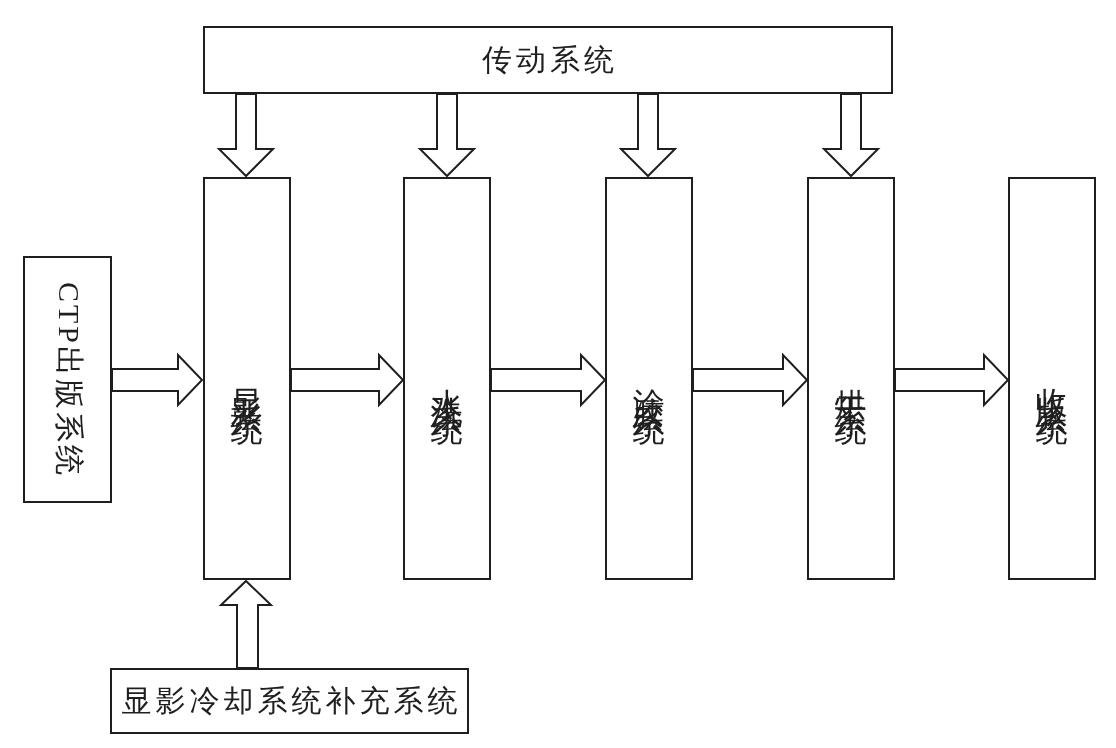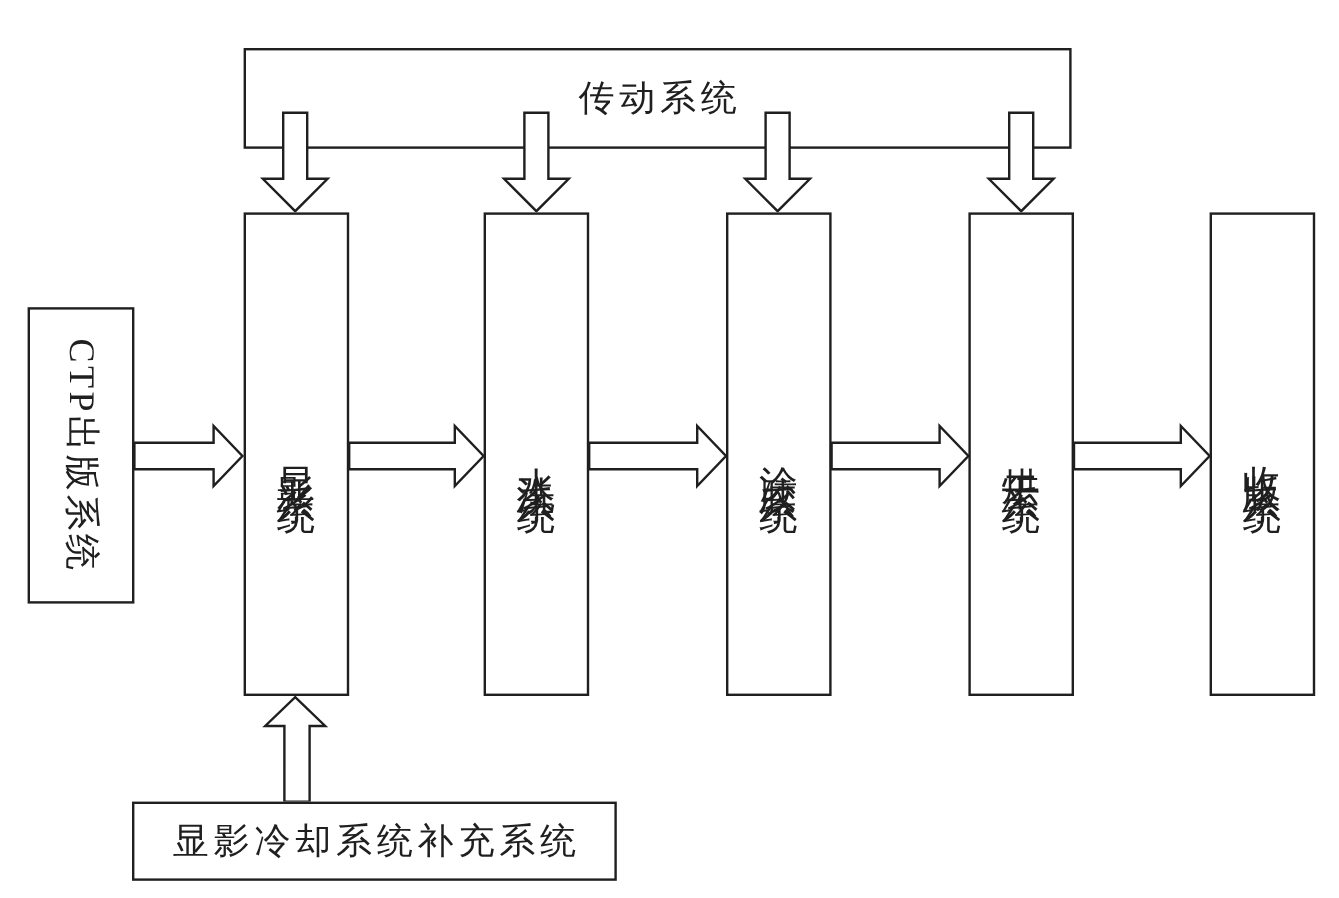--- a/index.html
+++ b/index.html
@@ -37,29 +37,29 @@
   .rotlabel {
     position: absolute;
     left: 50%;
     top: 50%;
     transform: translate(-50%, -50%) rotate(90deg);
     font-size: 30px;
     letter-spacing: 3px;
     white-space: nowrap;
   }
   
-  .node-transmission { left: 203px; top: 40px;  width: 690px; height: 84px; }
+  .node-transmission { left: 203px; top: 26px;  width: 690px; height: 68px; }
   .node-ctp          { left: 23px;  top: 256px; width: 89px;  height: 247px; }
   .station           { top: 177px;  width: 88px; height: 403px; }
   .station-0 { left: 203px; }
   .station-1 { left: 403px; }
   .station-2 { left: 605px; }
   .station-3 { left: 807px; }
   .station-4 { left: 1008px; }
-  .node-replenisher  { left: 110px; top: 668px; width: 404px; height: 66px; }
+  .node-replenisher  { left: 110px; top: 668px; width: 359px; height: 66px; }
   
   svg.arrow { position: absolute; overflow: visible; display: block; }
   svg.arrow polygon {
     fill: #ffffff;
     stroke: #1f1f1f;
     stroke-width: 2;
     stroke-linejoin: miter;
   }
   .darr { top: 94px; width: 56px; height: 83px; }
   .darr-0 { left: 218px; }

